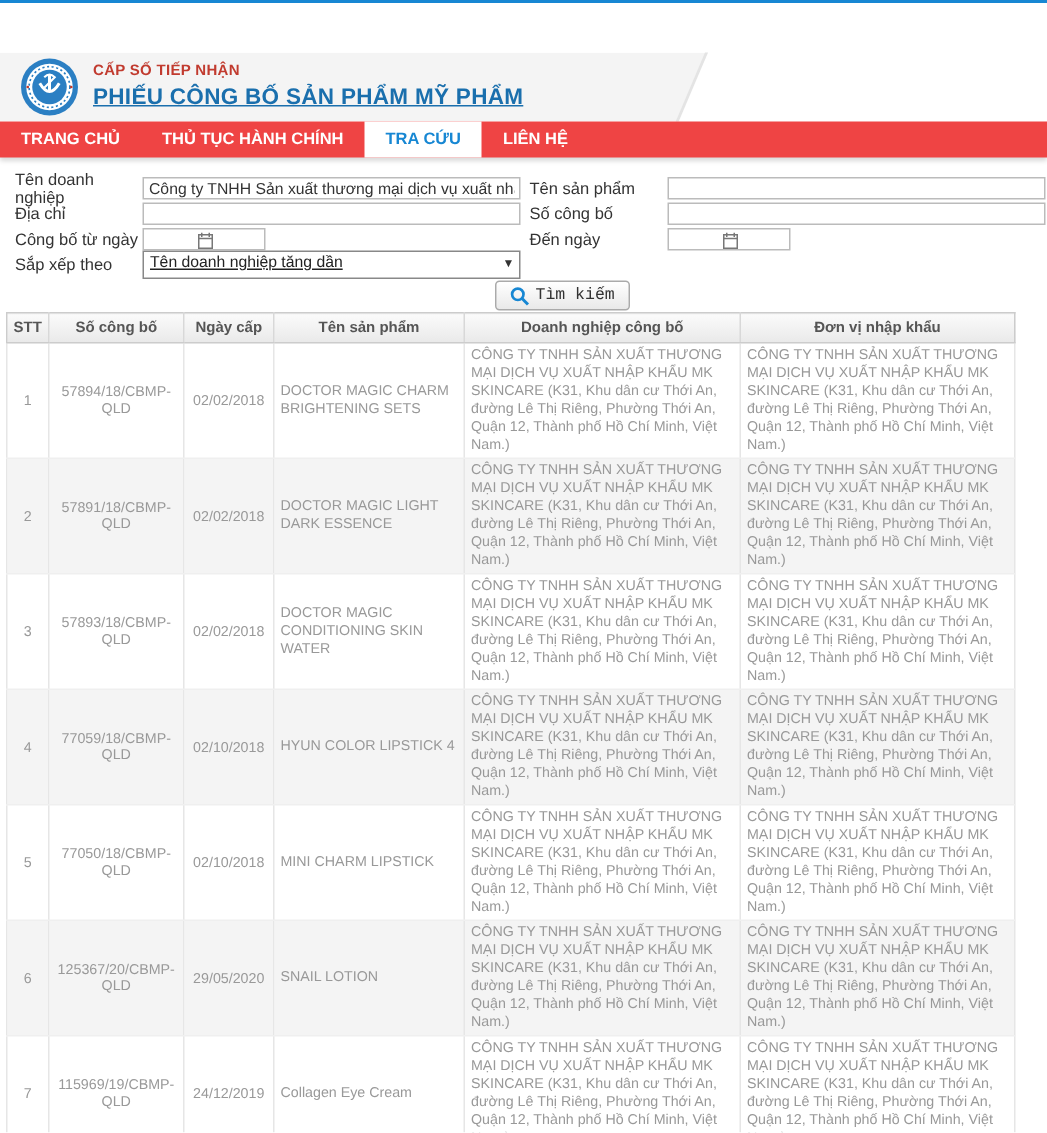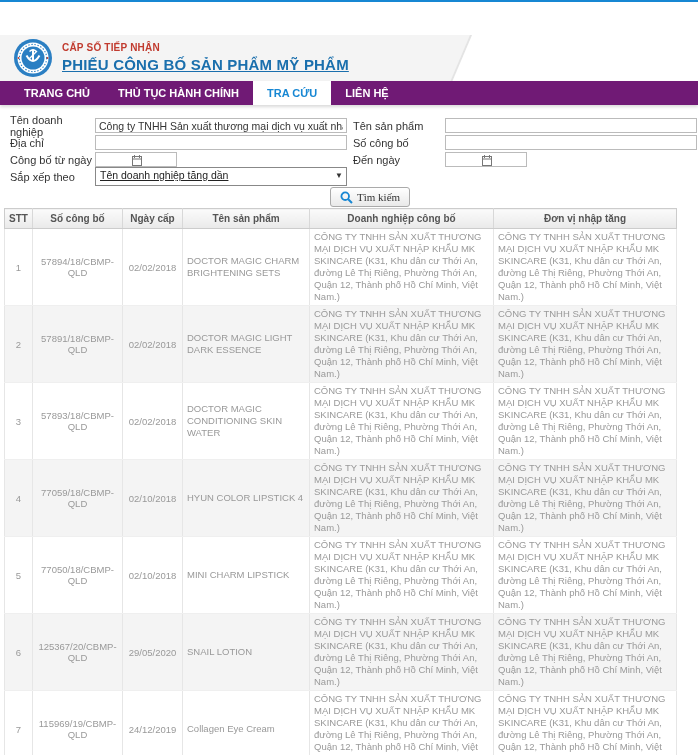--- a/index.html
+++ b/index.html
@@ -13,21 +13,21 @@
   .header::before { content:''; position:absolute; inset:0; background:#f4f4f4;
     clip-path: polygon(0 0, 472px 0, 451px 100%, 0 100%); }
   .diag { position:absolute; left:470px; top:0; width:2px; height:46px; background:#e4e4e4;
     transform: skewX(-23deg); transform-origin: top left; }
   .logo { position:absolute; left:13px; top:3px; width:40px; height:40px; }
   .titles { position:absolute; left:62px; top:7px; }
   .pretitle { font-size:10px; font-weight:bold; color:#c13b2f; letter-spacing:.2px; }
   .title { font-size:15px; font-weight:bold; color:#1a6fad; margin-top:3px; letter-spacing:.2px;text-decoration:underline; }
 
   
-  .nav { height:24px; background:#701a75; display:flex; align-items:stretch; padding-left:10px;
+  .nav { height:24px; background:#ef4444; display:flex; align-items:stretch; 
     box-shadow: 0 2px 3px rgba(0,0,0,.15); position:relative; z-index:2; }
   .nav-item { color:#fff; font-size:11px; font-weight:bold; line-height:24px; padding:0 14px;
     cursor:pointer; white-space:nowrap; }
   .nav-item.active { background:#fff; color:#1787d3; }
 
   
   .form-area { padding:13px 0 0 10px; height:103px; }
   .form-grid { display:grid; grid-template-columns:85px 252px 98px 252px; grid-auto-rows:15px;
     row-gap:2px; align-items:center; }
   .flabel { font-size:11px; color:#333; }
@@ -36,21 +36,21 @@
     color:#333; font-family:inherit; }
   .datebox { position:relative; width:82px; height:15px; border:1px solid #bbb; background:#fff; }
   .datebox svg { position:absolute; left:36px; top:2px; }
   .selectbox { position:relative; width:252px; height:19px; border:1px solid #888; background:#fff;
     font-size:10.5px; color:#222; line-height:14px; padding:0 20px 0 4px; cursor:pointer;
     white-space:nowrap; overflow:hidden;text-decoration:underline; }
   .selectbox .arrow { position:absolute; right:3px; top:1px; font-size:8px; color:#333; }
   .btn-row { margin:3px 0 0 320px; }
   .search-btn { display:inline-flex; align-items:center; gap:4px; height:20px; padding:0 9px;
     border:1px solid #aaa; border-radius:3px; background:linear-gradient(#ffffff,#e9e9e9);
-    font-size:11px; color:#333; cursor:pointer; font-family:Liberation Serif, serif; }
+    font-size:11px; color:#333; cursor:pointer; font-family:Liberation Mono, monospace; }
 
   
   .results { width:672px; margin-left:4px; border-collapse:collapse; table-layout:fixed; }
   .results th { height:20px; background:linear-gradient(#fbfbfb,#e9e9e9);
     border-top:1px solid #ccc; border-bottom:1px solid #ccc; border-right:1px solid #d8d8d8;
     font-size:10px; color:#555; font-weight:bold; }
   .results th:first-child { border-left:1px solid #ccc; }
   .results th:last-child { border-right:1px solid #ccc; }
   .results td { height:52px; vertical-align:middle; font-size:9.5px; color:#999;
     border-right:1px solid #e6e6e6; border-bottom:1px solid #efefef; padding:2px 4px;
@@ -157,21 +157,21 @@
         <col style="width:184px">
         <col style="width:183px">
     </colgroup>
     <thead>
       <tr>
         <th>STT</th>
         <th>Số công bố</th>
         <th>Ngày cấp</th>
         <th>Tên sản phẩm</th>
         <th>Doanh nghiệp công bố</th>
-        <th>Đơn vị nhập tăng</th>
+        <th>Đơn vị nhập khẩu</th>
       </tr>
     </thead>
     <tbody id="results-body">
         <tr>
       <td class="c-stt">1</td>
       <td class="c-so">57894/18/CBMP-QLD</td>
       <td class="c-ngay">02/02/2018</td>
       <td class="c-ten">DOCTOR MAGIC CHARM BRIGHTENING SETS</td>
       <td class="c-dn">CÔNG TY TNHH SẢN XUẤT THƯƠNG MẠI DỊCH VỤ XUẤT NHẬP KHẨU MK SKINCARE (K31, Khu dân cư Thới An, đường Lê Thị Riêng, Phường Thới An, Quận 12, Thành phố Hồ Chí Minh, Việt Nam.)</td>
       <td class="c-nk">CÔNG TY TNHH SẢN XUẤT THƯƠNG MẠI DỊCH VỤ XUẤT NHẬP KHẨU MK SKINCARE (K31, Khu dân cư Thới An, đường Lê Thị Riêng, Phường Thới An, Quận 12, Thành phố Hồ Chí Minh, Việt Nam.)</td>

